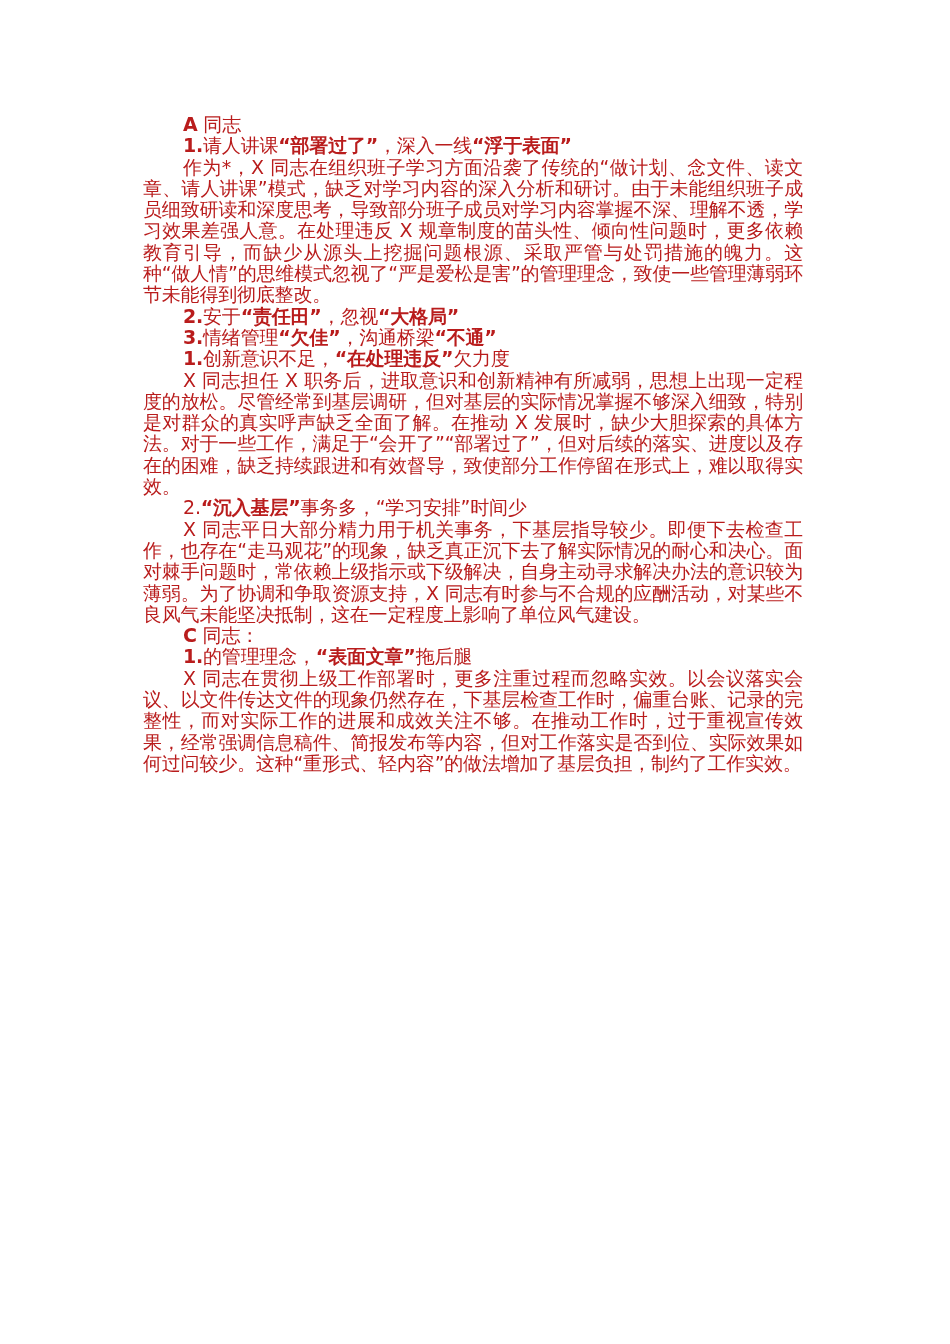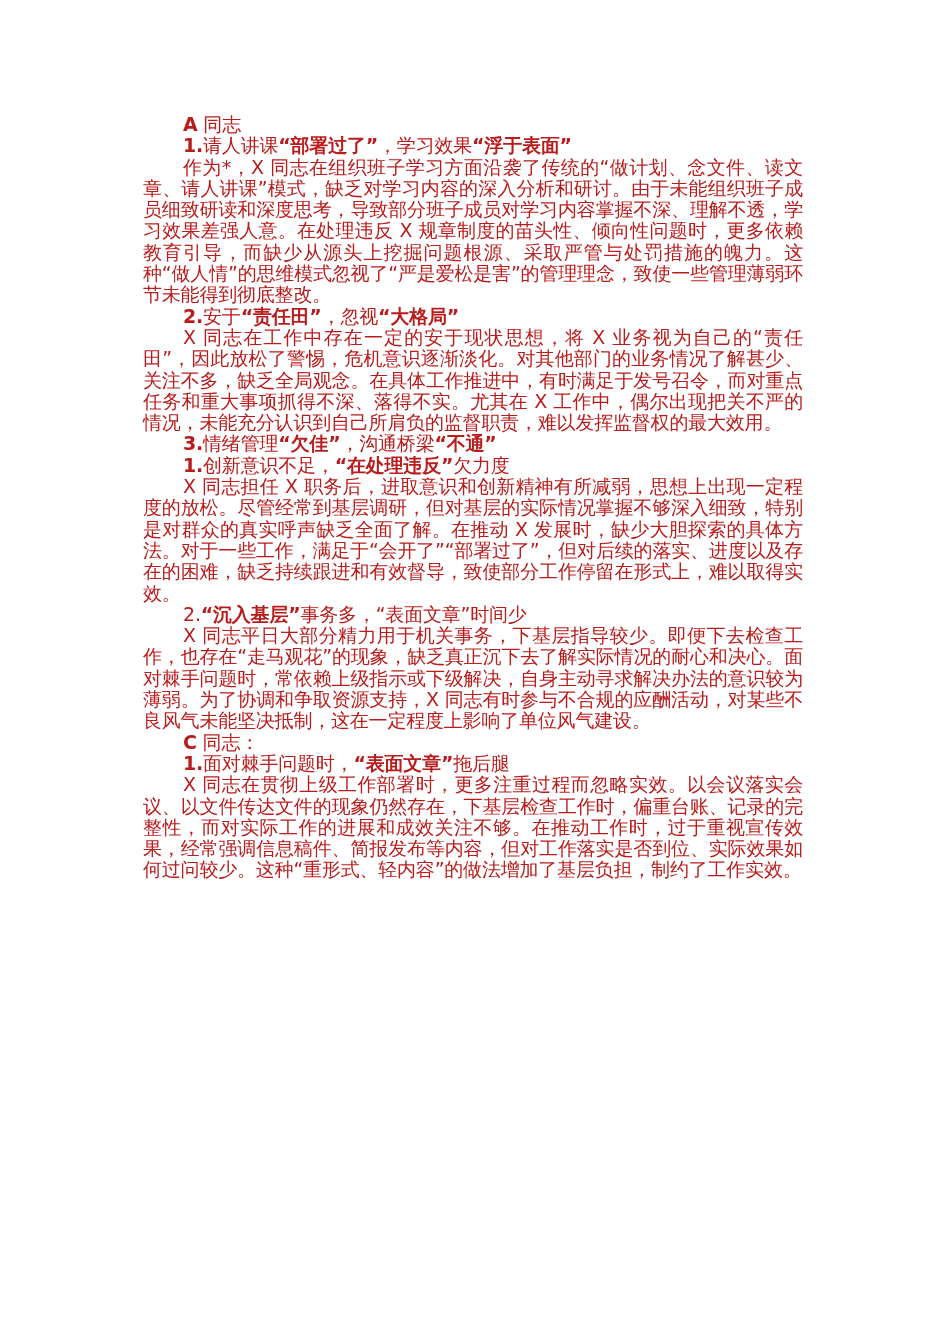--- a/index.html
+++ b/index.html
@@ -11,27 +11,26 @@
   }
   .page p { margin: 0; text-indent: 40px; }
   .b { font-weight: bold; }
 </style>
 </head>
 <body>
 
 <div class="page">
 
   <p><span class="b">A</span><span> 同志</span></p>
-  <p><span class="b">1.</span><span>请人讲课</span><span class="b">“部署过了”</span><span>，学习效果</span><span class="b">“浮于表面”</span></p>
+  <p><span class="b">1.</span><span>请人讲课</span><span class="b">“部署过了”</span><span>，深入一线</span><span class="b">“浮于表面”</span></p>
   <p>作为*，X 同志在组织班子学习方面沿袭了传统的“做计划、念文件、读文章、请人讲课”模式，缺乏对学习内容的深入分析和研讨。由于未能组织班子成员细致研读和深度思考，导致部分班子成员对学习内容掌握不深、理解不透，学习效果差强人意。在处理违反 X 规章制度的苗头性、倾向性问题时，更多依赖教育引导，而缺少从源头上挖掘问题根源、采取严管与处罚措施的魄力。这种“做人情”的思维模式忽视了“严是爱松是害”的管理理念，致使一些管理薄弱环节未能得到彻底整改。</p>
   <p><span class="b">2.</span><span>安于</span><span class="b">“责任田”</span><span>，忽视</span><span class="b">“大格局”</span></p>
-  <p>X 同志在工作中存在一定的安于现状思想，将 X 业务视为自己的“责任田”，因此放松了警惕，危机意识逐渐淡化。对其他部门的业务情况了解甚少、关注不多，缺乏全局观念。在具体工作推进中，有时满足于发号召令，而对重点任务和重大事项抓得不深、落得不实。尤其在 X 工作中，偶尔出现把关不严的情况，未能充分认识到自己所肩负的监督职责，难以发挥监督权的最大效用。</p>
   <p><span class="b">3.</span><span>情绪管理</span><span class="b">“欠佳”</span><span>，沟通桥梁</span><span class="b">“不通”</span></p>
 
   <p><span class="b">1.</span><span>创新意识不足，</span><span class="b">“在处理违反”</span><span>欠力度</span></p>
   <p>X 同志担任 X 职务后，进取意识和创新精神有所减弱，思想上出现一定程度的放松。尽管经常到基层调研，但对基层的实际情况掌握不够深入细致，特别是对群众的真实呼声缺乏全面了解。在推动 X 发展时，缺少大胆探索的具体方法。对于一些工作，满足于“会开了”“部署过了”，但对后续的落实、进度以及存在的困难，缺乏持续跟进和有效督导，致使部分工作停留在形式上，难以取得实效。</p>
-  <p><span>2.</span><span class="b">“沉入基层”</span><span>事务多，</span><span>“表面文章”时间少</span></p>
+  <p><span>2.</span><span class="b">“沉入基层”</span><span>事务多，</span><span>“学习安排”时间少</span></p>
   <p>X 同志平日大部分精力用于机关事务，下基层指导较少。即便下去检查工作，也存在“走马观花”的现象，缺乏真正沉下去了解实际情况的耐心和决心。面对棘手问题时，常依赖上级指示或下级解决，自身主动寻求解决办法的意识较为薄弱。为了协调和争取资源支持，X 同志有时参与不合规的应酬活动，对某些不良风气未能坚决抵制，这在一定程度上影响了单位风气建设。</p>
 
   <p><span class="b">C</span><span> 同志：</span></p>
-  <p><span class="b">1.</span><span>面对棘手问题时，</span><span class="b">“表面文章”</span><span>拖后腿</span></p>
+  <p><span class="b">1.</span><span>的管理理念，</span><span class="b">“表面文章”</span><span>拖后腿</span></p>
   <p>X 同志在贯彻上级工作部署时，更多注重过程而忽略实效。以会议落实会议、以文件传达文件的现象仍然存在，下基层检查工作时，偏重台账、记录的完整性，而对实际工作的进展和成效关注不够。在推动工作时，过于重视宣传效果，经常强调信息稿件、简报发布等内容，但对工作落实是否到位、实际效果如何过问较少。这种“重形式、轻内容”的做法增加了基层负担，制约了工作实效。</p>
 </div>
 
 </body></html>

